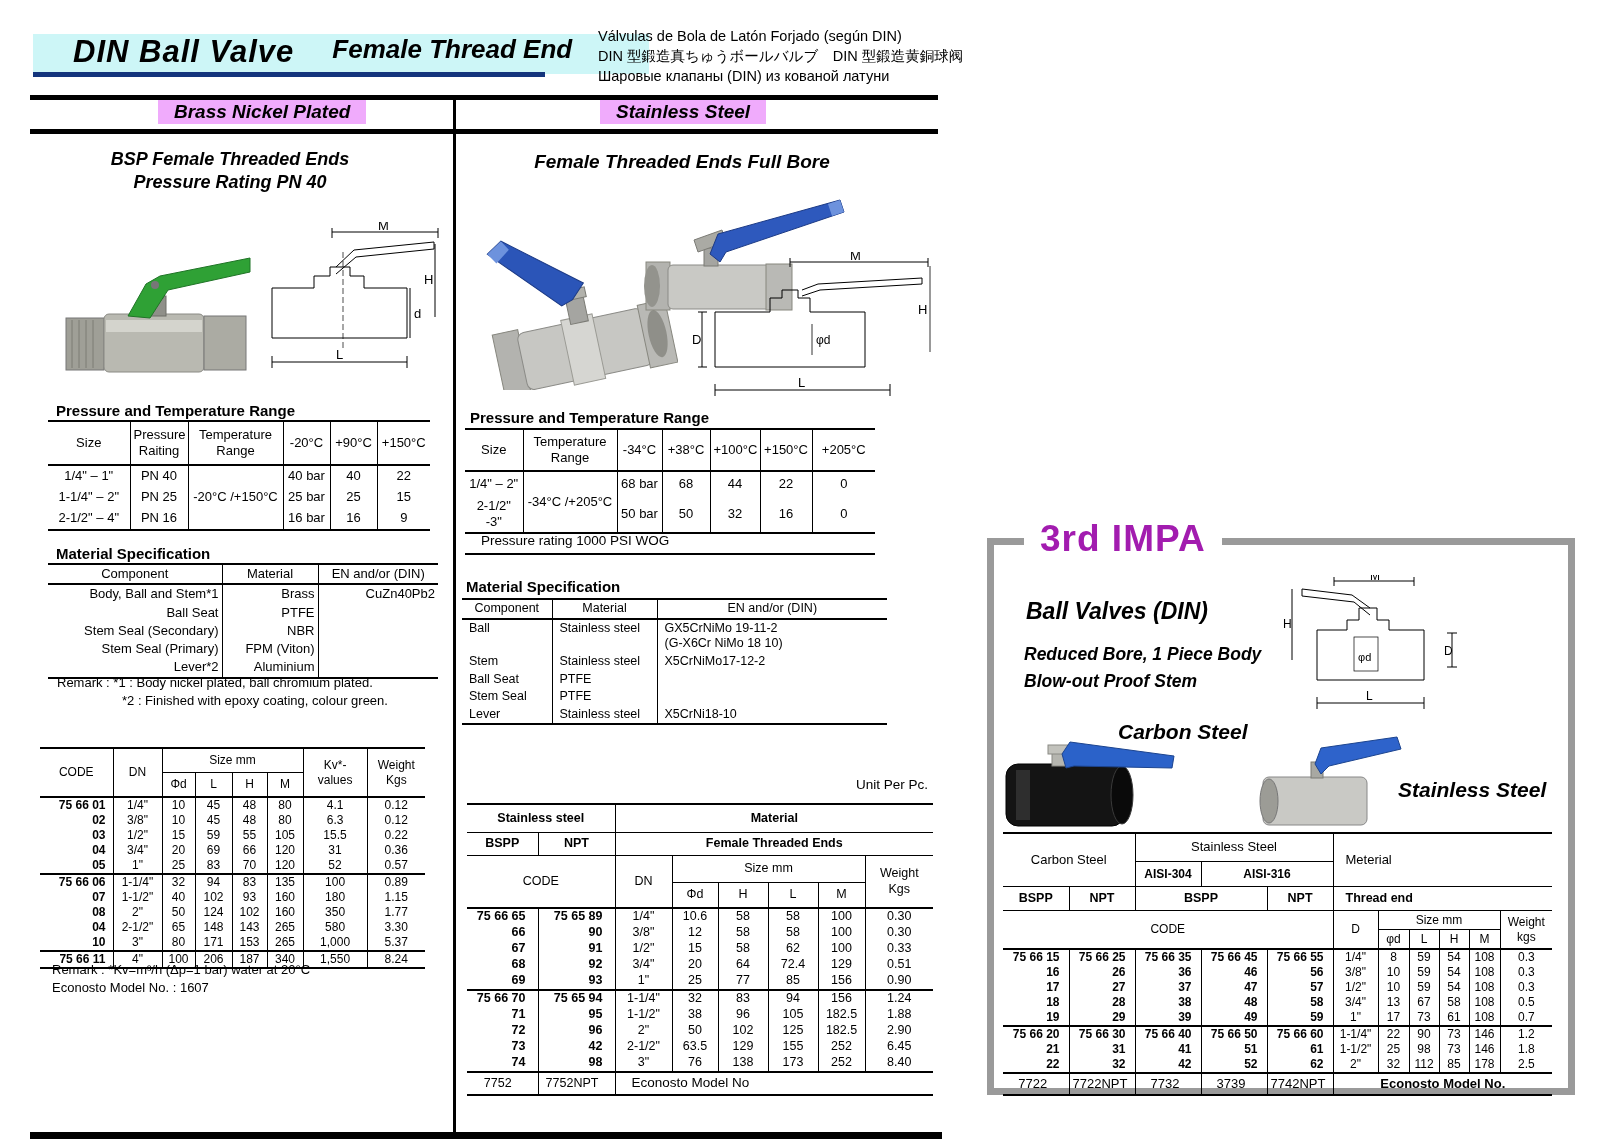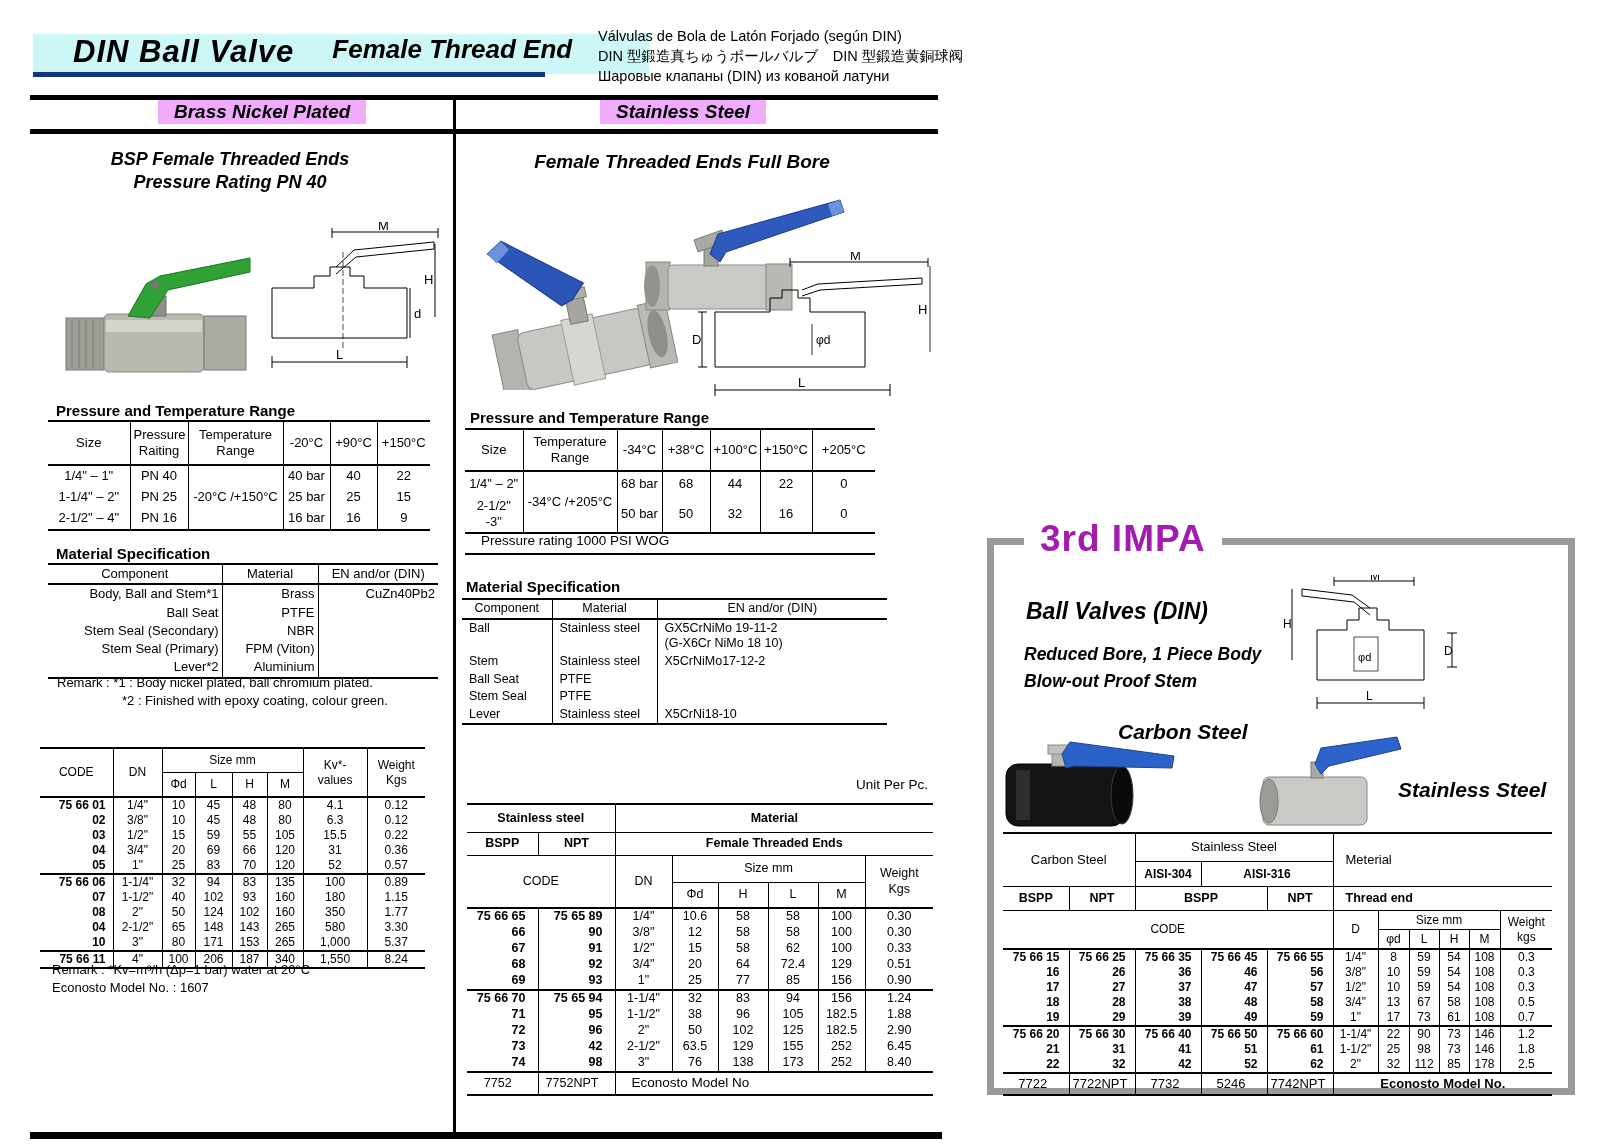--- a/index.html
+++ b/index.html
@@ -881,20 +881,20 @@
           <td>85</td>
           <td>178</td>
           <td>2.5</td>
         </tr>
       </tbody>
       <tbody class="grp">
         <tr>
           <td>7722</td>
           <td>7722NPT</td>
           <td>7732</td>
-          <td>5246</td>
+          <td>3739</td>
           <td>7742NPT</td>
           <td colspan="6">Econosto Model No.</td>
         </tr>
       </tbody>
     </table>
 
 </div>
 
 </body></html>

